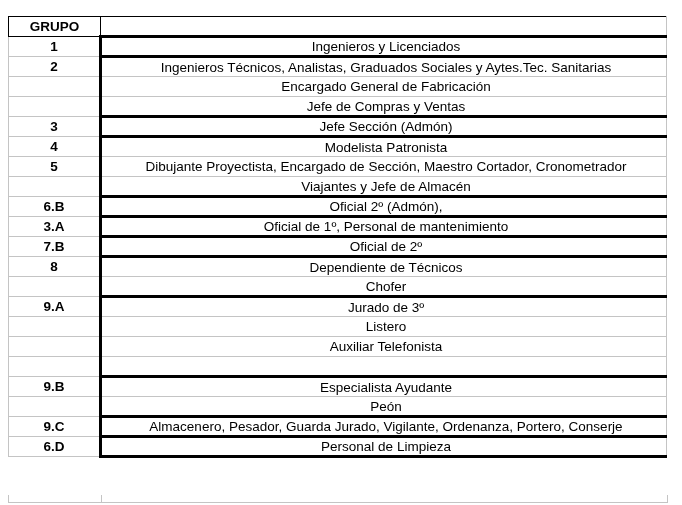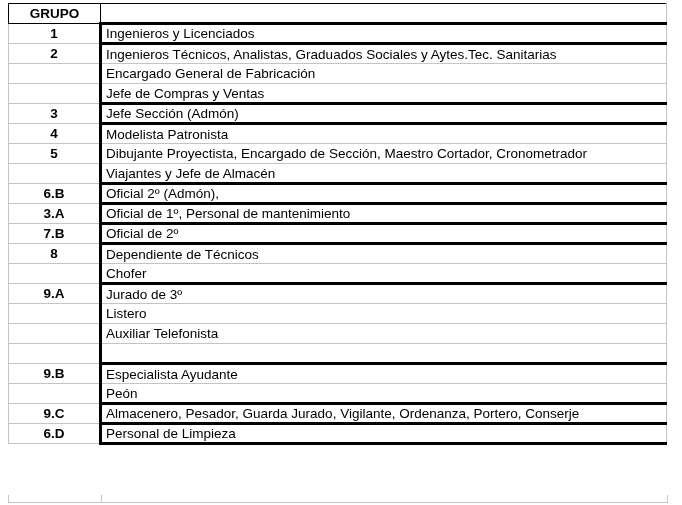--- a/index.html
+++ b/index.html
@@ -10,21 +10,21 @@
   }
   html,body{margin:0;padding:0;}
   body{
     width:682px;height:505px;background:var(--bg);
     font-family:"Liberation Sans", sans-serif;
     color:var(--text);
     overflow:hidden;
   }
   .canvas{position:relative;width:682px;height:505px;background:var(--bg);}
   table.grupo-table{
-    position:absolute;left:8px;top:3px;
+    position:absolute;left:8px;top:16px;
     border-collapse:collapse;table-layout:fixed;
     font-size:13.5px;
   }
   col.c1{width:92px;}
   col.c2{width:566px;}
   tr{height:20px;}
   th,td{
     padding:0;margin:0;vertical-align:middle;
     white-space:nowrap;overflow:hidden;
   }
@@ -38,21 +38,21 @@
     border-right:1px solid var(--grid);
   }
   td.g{
     border:1px solid var(--grid);
     font-weight:bold;text-align:center;
   }
   td.d{
     border-left:3px solid var(--border);
     border-right:1px solid var(--grid);
     border-bottom:1px solid var(--grid);
-    text-align:left;padding-left:4px;margin-top:36px;
+    text-align:center;padding-left:4px;margin-top:36px;
   }
   tr.thick td.d{border-bottom:3px solid var(--border);}
   .partial-row{
     position:absolute;left:8px;top:495px;width:658px;height:7px;
     border-left:1px solid var(--grid);
     border-right:1px solid var(--grid);
     border-bottom:1px solid var(--grid);
     display:flex;
   }
   .partial-row .stub{

